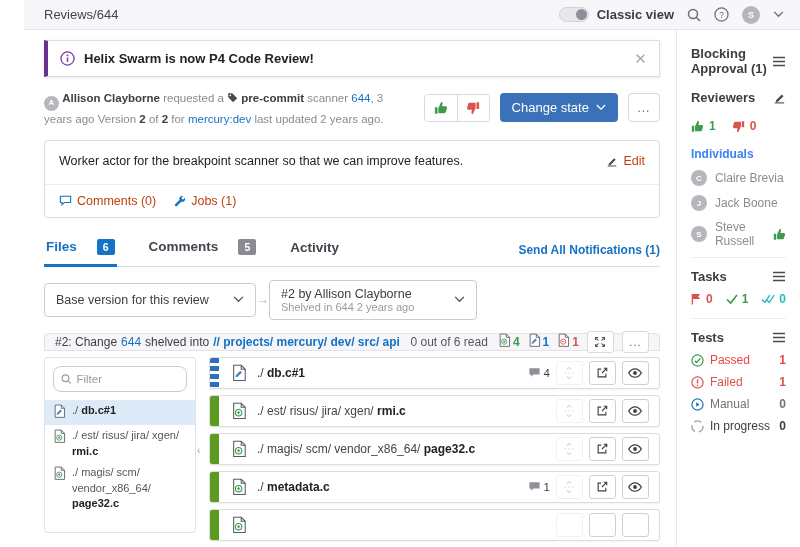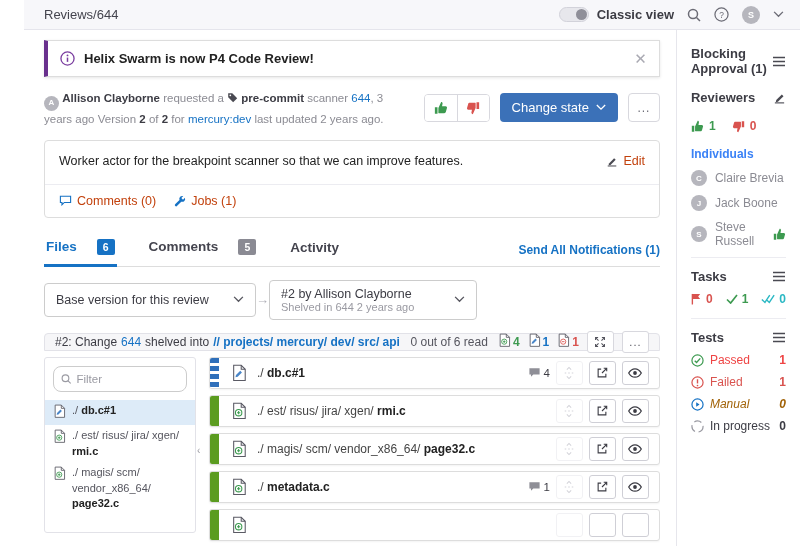--- a/index.html
+++ b/index.html
@@ -124,21 +124,21 @@
   .member .avatar { width:16px; height:16px; font-size:8px; flex:none; }
   .member .mthumb { margin-left:auto; color:#3d9a50; display:flex; }
   .side-sec { border-top:1px solid #ececf1; padding-top:11px; margin-top:4px; }
   .side-sec .side-head { margin-bottom:8px; }
   .task-counts { display:flex; gap:13px; margin:2px 0 12px; font-size:12px; font-weight:bold; }
   .tcount { display:flex; align-items:center; gap:4px; }
   .tcount.flag { color:#d9534f; } .tcount.done { color:#3d9a50; } .tcount.ver { color:#2bb8c4; }
   .test-row { display:flex; align-items:center; gap:6px; font-size:12px; margin-bottom:8px; }
   .test-row .cnt { margin-left:auto; font-weight:bold; }
   .test-row.passed { color:#ef4444; } .test-row.failed { color:#d9534f; }
-  .test-row.manual { color:#a16207;font-style:italic; } .test-row.inprogress { color:#3c3c44; }
+  .test-row.manual { color:#737373; } .test-row.inprogress { color:#3c3c44; }
 </style>
 </head>
 <body>
 
 <div class="page">
 
   <header class="topbar">
     <div class="crumb">Reviews/644</div>
     <div class="topbar-right">
       <span class="toggle">

